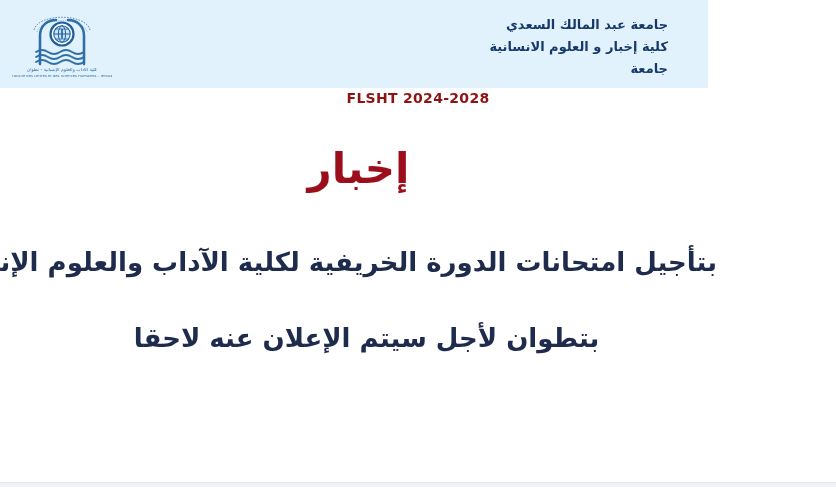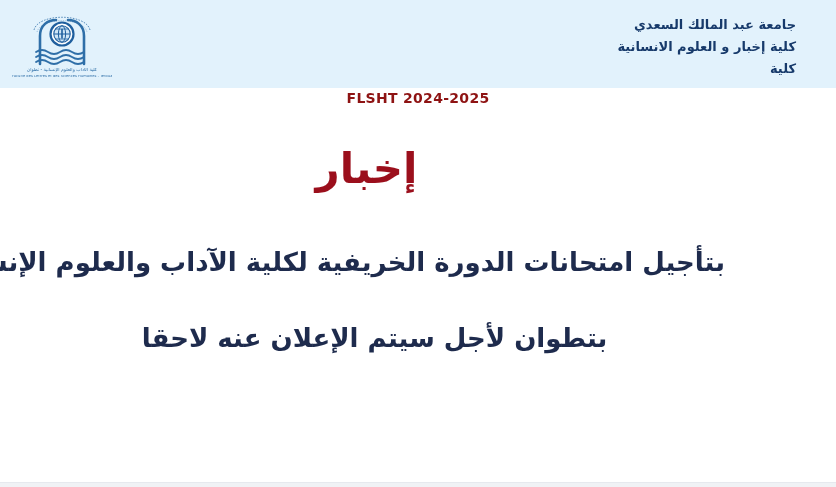--- a/index.html
+++ b/index.html
@@ -14,21 +14,21 @@
     background: #ffffff;
     font-family: "DejaVu Sans", "Liberation Sans", sans-serif;
     position: relative;
   }
 
   
   .header-band {
     position: absolute;
     top: 0;
     left: 0;
-    width: 836px;
+    width: 708px;
     height: 88px;
     background: #e2f2fc;
     box-sizing: border-box;
   }
 
   
   .logo-wrap {
     position: absolute;
     top: 4px;
     left: 12px;
@@ -87,21 +87,21 @@
     color: #8e1313;
     font-size: 14px;
     font-weight: 700;
     letter-spacing: 0.3px;
   }
 
   
   .content {
     position: absolute;
     top: 120px;
-    left: 8px;
+    left: 0;
     width: 717px;
     direction: rtl;
   }
   .notice-title {
     text-align: center;
     color: #9b0f1c;
     font-size: 42px;
     font-weight: 700;
     line-height: 62px;
     margin: 18px 0 0 0;
@@ -165,26 +165,26 @@
       <path d="M24 53 q6 -4 12 0 q6 4 12 0 q6 -4 12 0 q6 4 12 0" fill="none" stroke="#2f6fa8" stroke-width="1.8" stroke-linecap="round"></path>
       <path d="M24 58 q6 -4 12 0 q6 4 12 0 q6 -4 12 0 q6 4 12 0" fill="none" stroke="#2f6fa8" stroke-width="1.8" stroke-linecap="round"></path>
     </svg>
     <div class="logo-caption-ar" dir="rtl">كلية الآداب والعلوم الإنسانية - تطوان</div>
     <div class="logo-caption-fr" dir="ltr">Faculté des Lettres et des Sciences Humaines - Tétouan</div>
   </div>
 
   <div class="header-univ">
     <div>جامعة عبد المالك السعدي</div>
     <div>كلية إخبار و العلوم الانسانية</div>
-    <div>كلية</div>
+    <div>جامعة</div>
   </div>
 
 </div>
 
-<div class="year-line">FLSHT 2024-2025</div>
+<div class="year-line">FLSHT 2024-2028</div>
 
 <div class="content">
   <div class="notice-title">إخبار</div>
 
   <div class="notice-body">
     <div class="notice-line line-1">بتأجيل امتحانات الدورة الخريفية لكلية الآداب والعلوم الإنسانية</div>
     <div class="notice-line line-2">بتطوان لأجل سيتم الإعلان عنه لاحقا</div>
   </div>
 </div>
 

